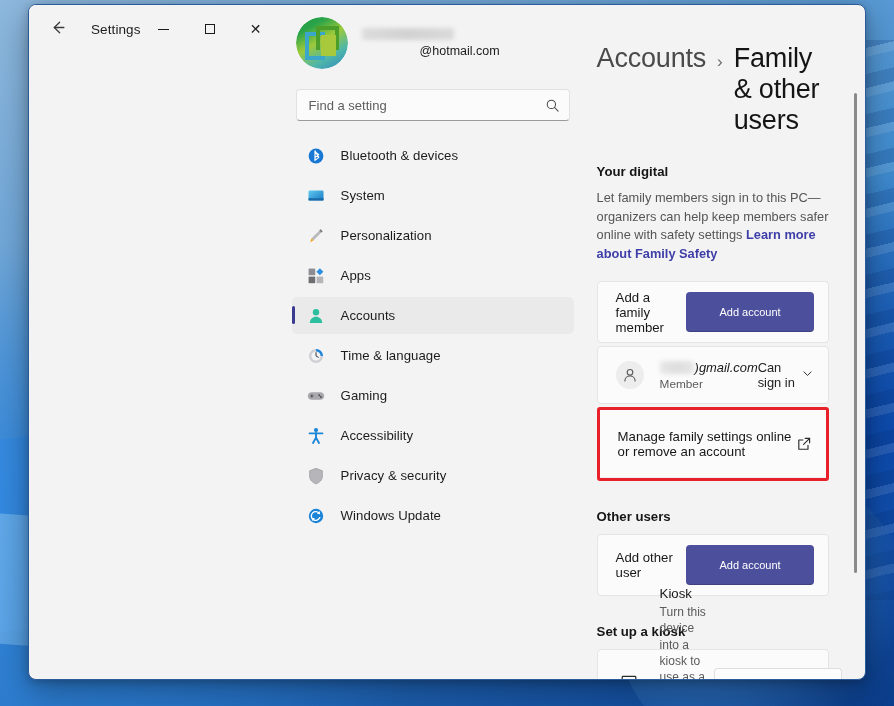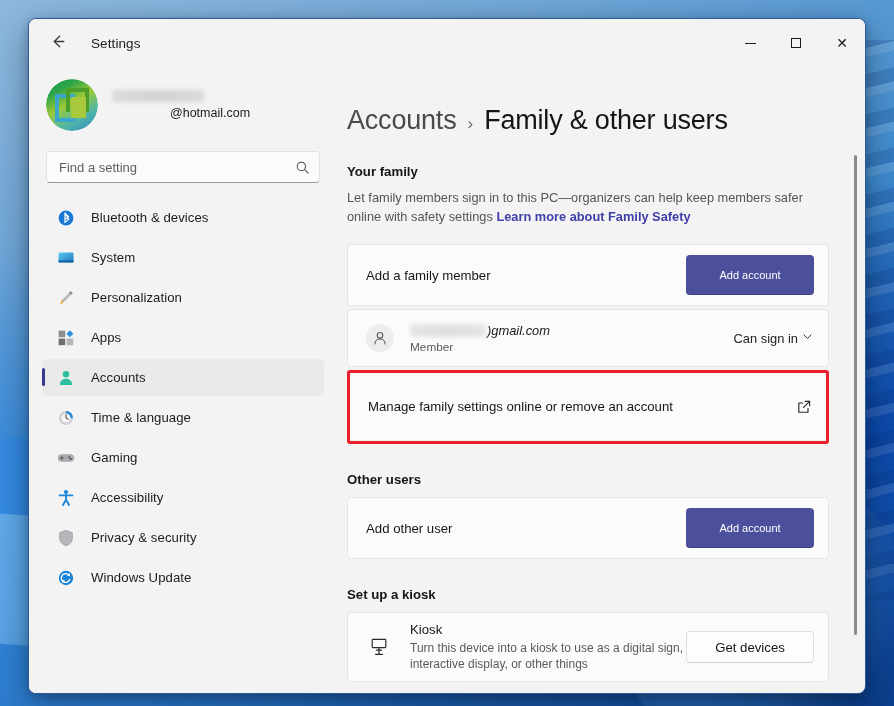--- a/index.html
+++ b/index.html
@@ -48,29 +48,29 @@
   }
   #desktop .bloomD {
     right: -20px; bottom: -60px; width: 300px; height: 300px;
     background: radial-gradient(circle at 30% 30%, rgba(90,170,240,0.75), rgba(6,40,100,0.1) 70%);
     border-radius: 50%;
   }
 
   
   #settings-window {
     position: absolute;
-    left: 28px; top: 18px;
+    left: 28px; top: 4px;
     width: 838px; height: 676px;
     background: #f3f3f3;
     border-radius: 8px;
     border: 1px solid #2a5b9a;
     box-shadow: 0 10px 34px rgba(0,0,0,0.34), 0 2px 8px rgba(0,0,0,0.22);
     overflow: hidden;
     display: flex;
-    flex-direction: column;
+    flex-direction: row;
     justify-content: flex-end;
   }
 
   
   .titlebar {
     height: 48px;
     flex: 0 0 48px;
     display: flex;
     align-items: center;
     background: #f3f3f3;
@@ -596,21 +596,21 @@
 
       <div class="main-outer">
         <div class="main">
 
           <div class="breadcrumb">
             <span class="crumb-parent">Accounts</span>
             <span class="crumb-sep">›</span>
             <span class="crumb-current">Family &amp; other users</span>
           </div>
 
-          <div class="section-title">Your family</div>
+          <div class="section-title">Your digital</div>
 
           <div class="section-desc">
             <span>Let family members sign in to this PC—organizers can help keep members safer online with safety settings</span>
             <a class="inline-link">Learn more about Family Safety</a>
           </div>
 
           <div class="card h62">
             <span class="card-label">Add a family member</span>
             <span class="spacer"></span>
             <button class="btn-accent">Add account</button>

